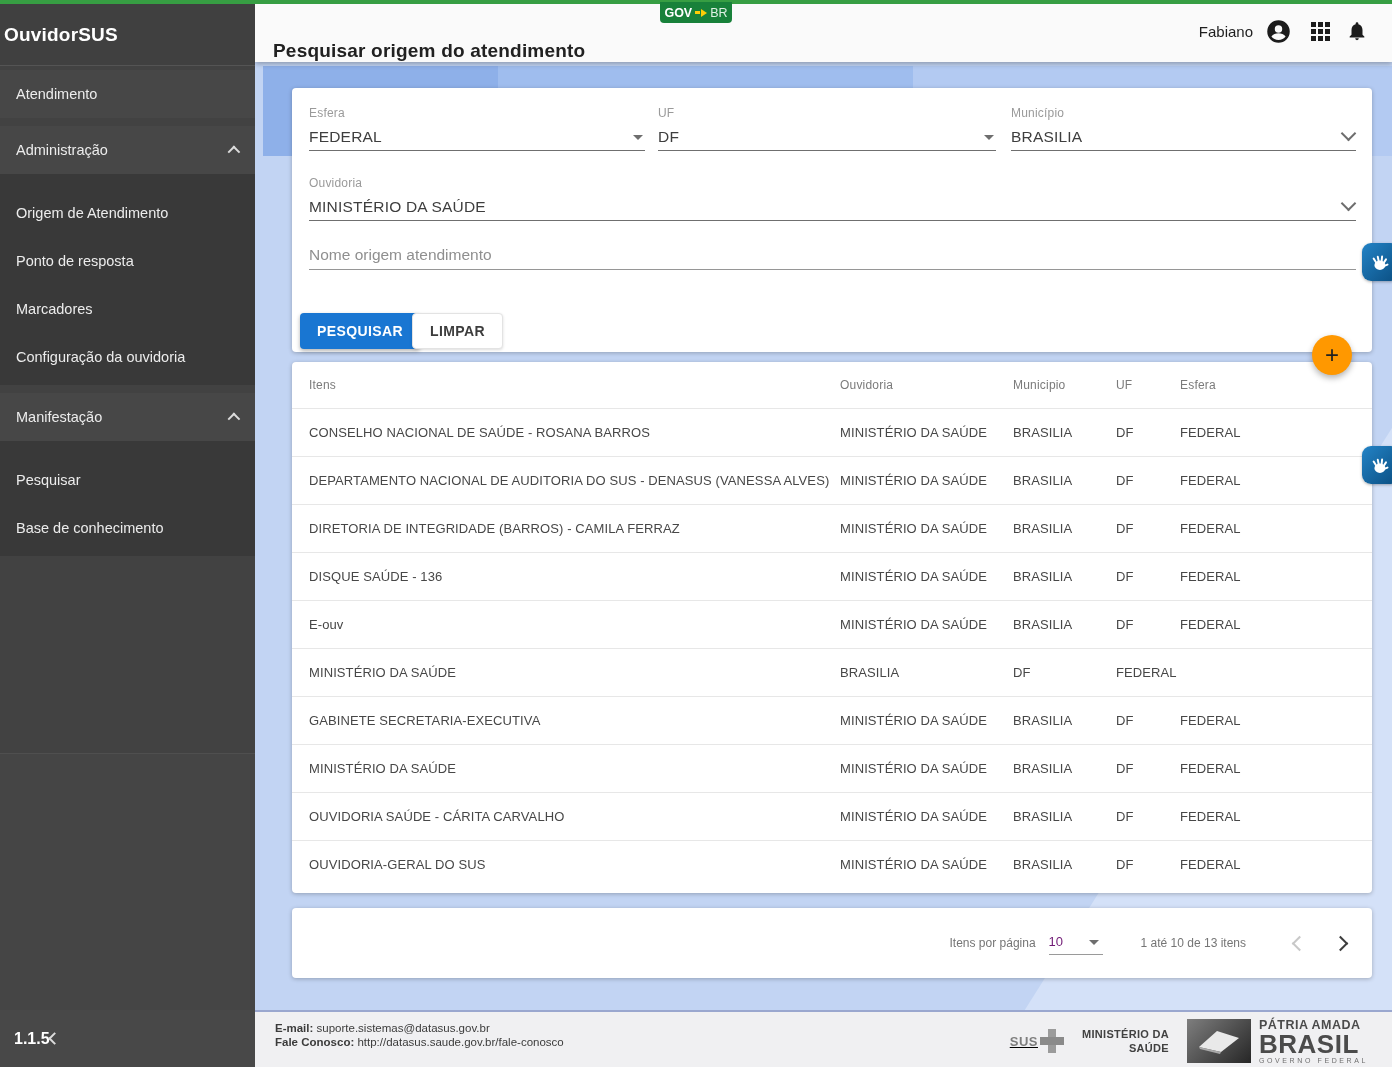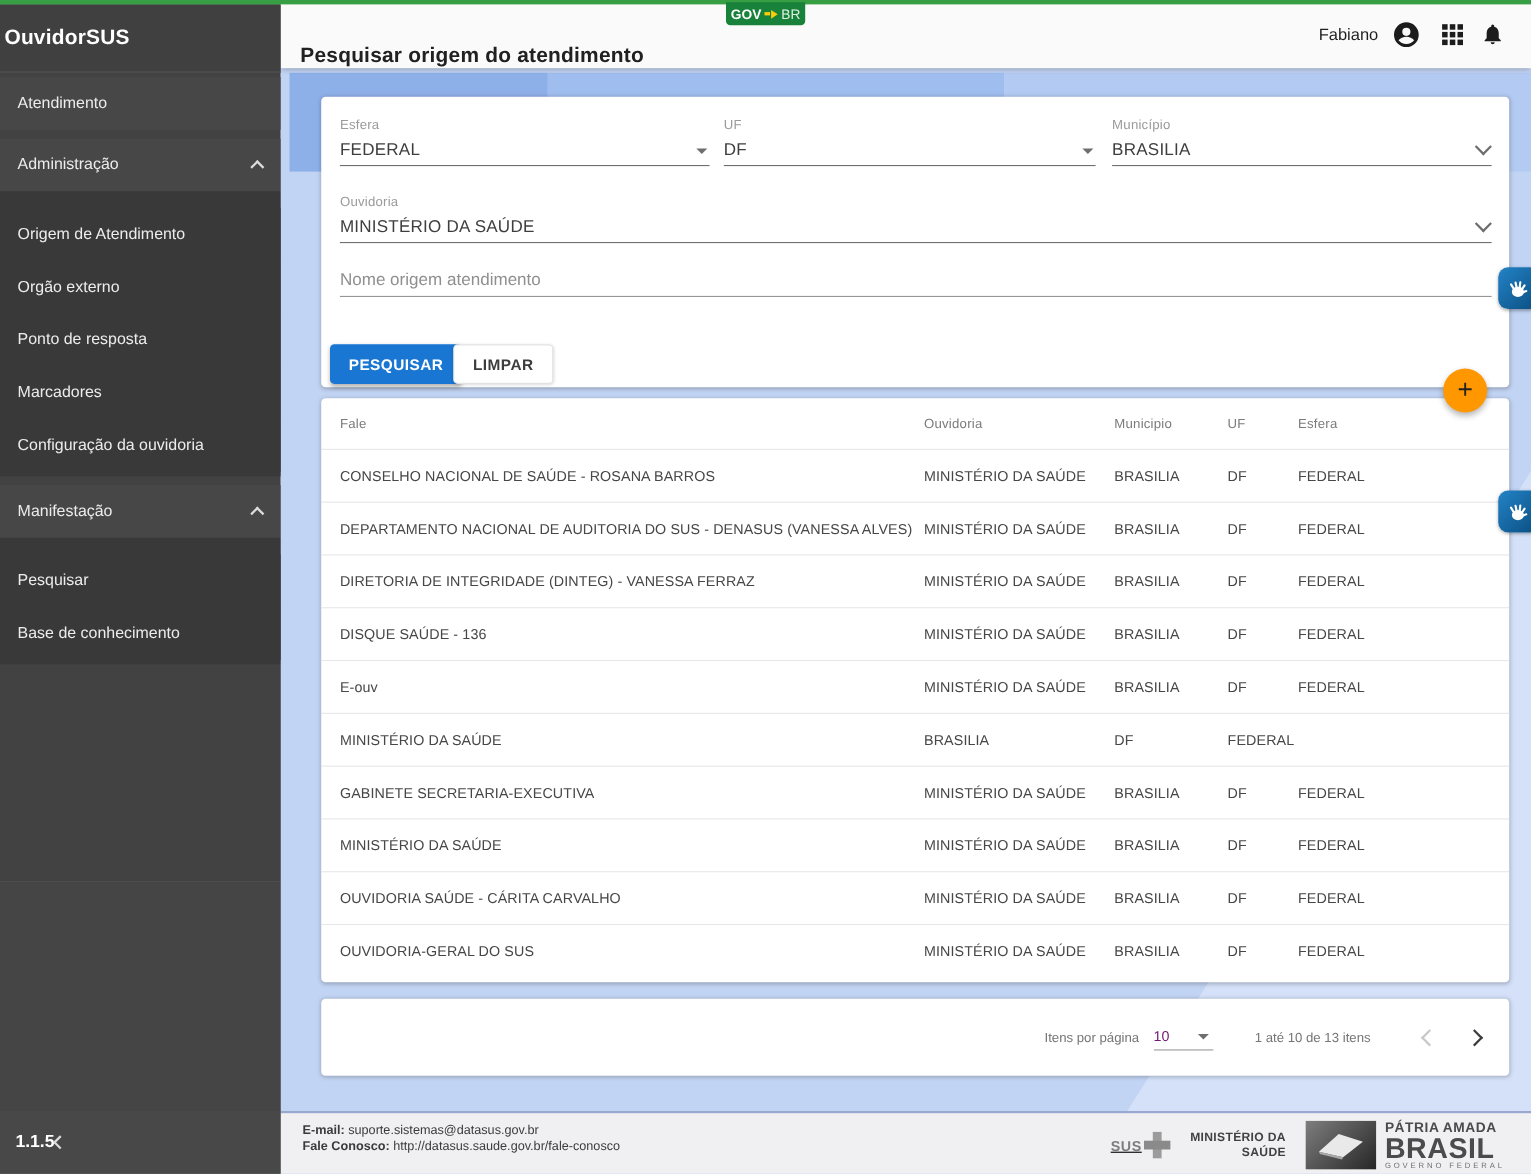--- a/index.html
+++ b/index.html
@@ -128,23 +128,20 @@
       </div>
       <div class="sb-item group">
         <span>Administração</span>
         <span class="chev up"></span>
       </div>
       <div class="sb-panel">
         <div class="sb-item sub">
           <span>Origem de Atendimento</span>
         </div>
         <div class="sb-item sub">
-          <span>Orgão externo</span>
-        </div>
-        <div class="sb-item sub">
           <span>Ponto de resposta</span>
         </div>
         <div class="sb-item sub">
           <span>Marcadores</span>
         </div>
         <div class="sb-item sub">
           <span>Configuração da ouvidoria</span>
         </div>
       </div>
       <div class="sb-item group">
@@ -231,21 +228,21 @@
     </div>
     <div class="fld f-nome">
       <input type="text" placeholder="Nome origem atendimento" style="">
     </div>
     <button class="btn btn-primary">PESQUISAR</button>
     <button class="btn btn-flat">LIMPAR</button>
   </section>
 
   <section class="card table-card">
     <div class="trow thead">
-      <div class="c0">Fale</div>
+      <div class="c0">Itens</div>
       <div>Ouvidoria</div>
       <div>Municipio</div>
       <div>UF</div>
       <div>Esfera</div>
     </div>
     <div class="tbody" id="tbody">
         <div class="trow">
           <div class="c0">CONSELHO NACIONAL DE SAÚDE - ROSANA BARROS</div>
           <div>MINISTÉRIO DA SAÚDE</div>
           <div>BRASILIA</div>
@@ -253,21 +250,21 @@
           <div>FEDERAL</div>
         </div>
         <div class="trow">
           <div class="c0">DEPARTAMENTO NACIONAL DE AUDITORIA DO SUS - DENASUS (VANESSA ALVES)</div>
           <div>MINISTÉRIO DA SAÚDE</div>
           <div>BRASILIA</div>
           <div>DF</div>
           <div>FEDERAL</div>
         </div>
         <div class="trow">
-          <div class="c0">DIRETORIA DE INTEGRIDADE (DINTEG) - VANESSA FERRAZ</div>
+          <div class="c0">DIRETORIA DE INTEGRIDADE (BARROS) - CAMILA FERRAZ</div>
           <div>MINISTÉRIO DA SAÚDE</div>
           <div>BRASILIA</div>
           <div>DF</div>
           <div>FEDERAL</div>
         </div>
         <div class="trow">
           <div class="c0">DISQUE SAÚDE - 136</div>
           <div>MINISTÉRIO DA SAÚDE</div>
           <div>BRASILIA</div>
           <div>DF</div>

